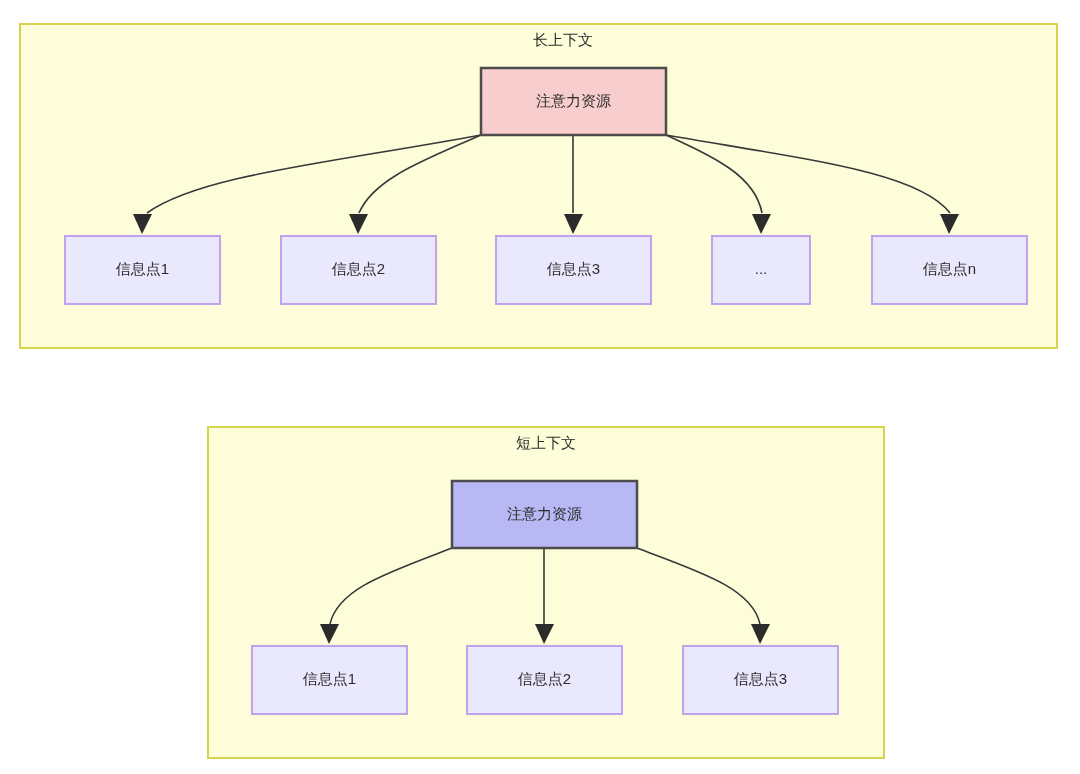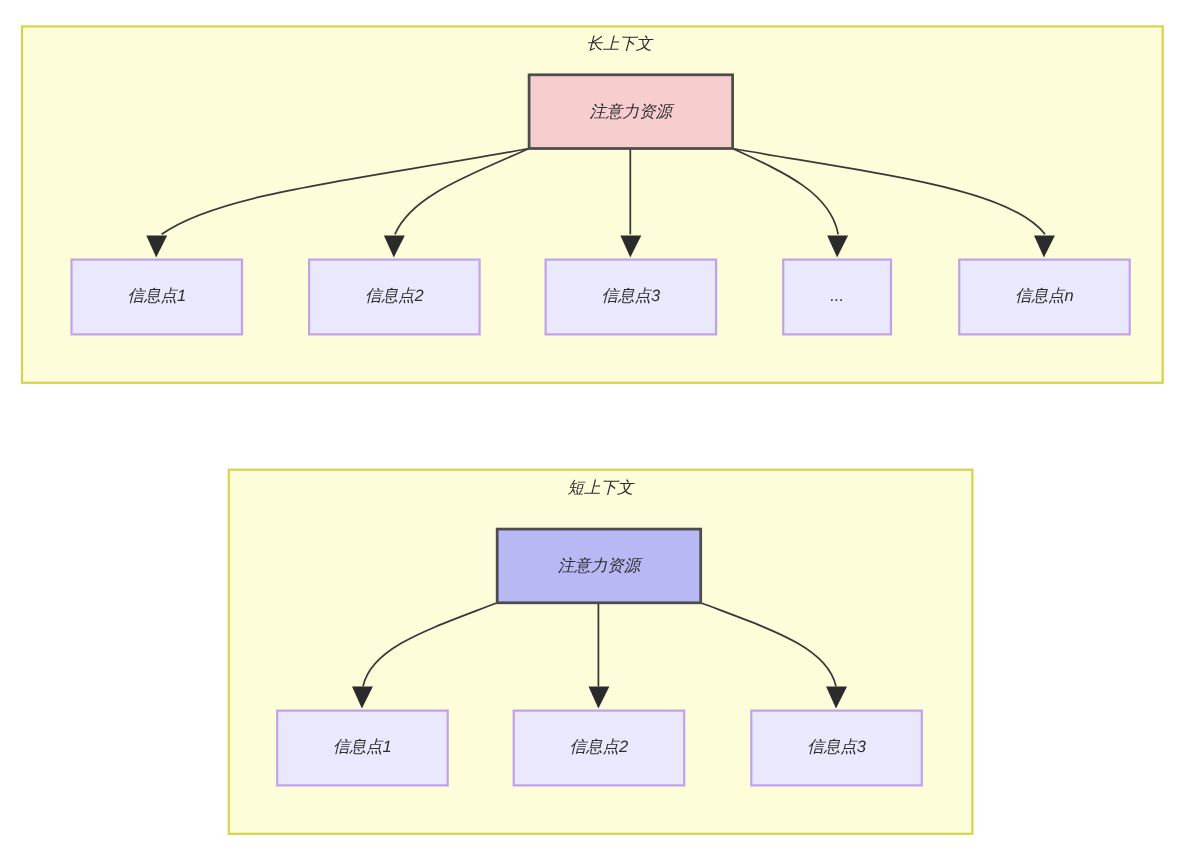--- a/index.html
+++ b/index.html
@@ -10,21 +10,20 @@
   body {
     width: 1080px;
     height: 774px;
     font-family: "Liberation Sans", "DejaVu Sans", sans-serif;
     overflow: hidden;
   }
   #stage {
     position: relative;
     width: 1080px;
     height: 774px;
-    font-style: italic;
   }
   #diagram-svg {
     position: absolute;
     left: 0;
     top: 0;
     width: 1080px;
     height: 774px;
   }
   .container-rect {
     fill: #fdfdd9;

